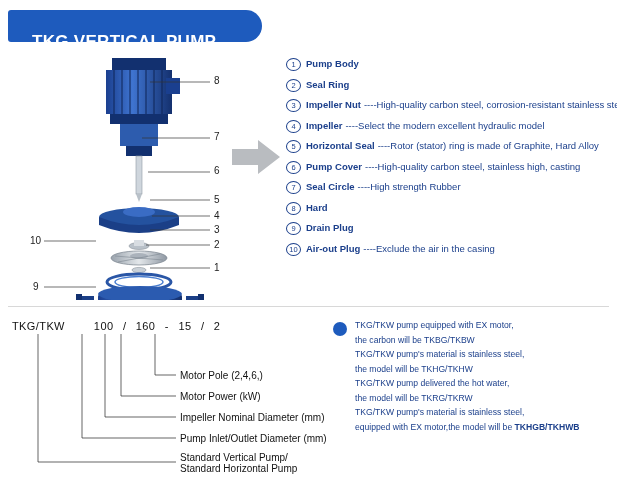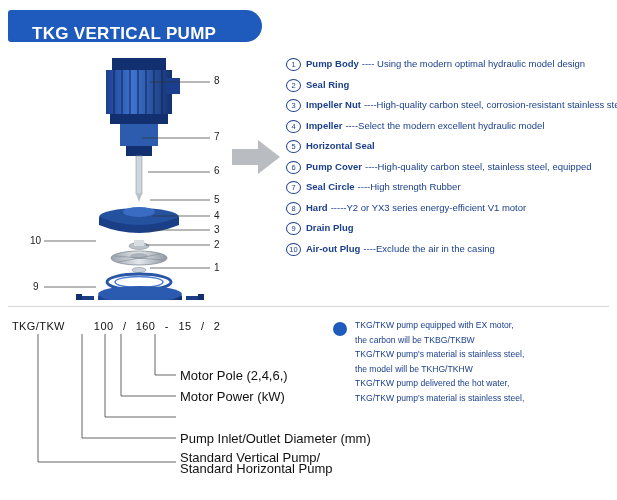--- a/index.html
+++ b/index.html
@@ -27,21 +27,21 @@
     left: 8px;
     top: 10px;
     width: 254px;
     height: 32px;
     background: #1e5bbd;
     border-radius: 3px 16px 16px 3px;
   }
   .title-banner .title-text {
     position: absolute;
     left: 24px;
-    top: 14px;
+    top: 22px;
     color: #ffffff;
     font-size: 17px;
     font-weight: bold;
     letter-spacing: 0.3px;
     white-space: nowrap;
   }
 
   
   .pump-area {
     position: absolute;
@@ -134,21 +134,21 @@
     color: #111;
     letter-spacing: 0.4px;
     white-space: nowrap;
   }
   .model-code span { display: inline-block; }
   .mc-part { font-size: 11px; }
   .mc-sep { color: #111; padding: 0 6px; }
 
   .model-note {
     position: absolute;
-    font-size: 13px;
+    font-size: 10px;
     color: #111;
     white-space: nowrap;
     line-height: 11px;
   }
 
   
   .variant-block {
     position: absolute;
     left: 355px;
     top: 318px;
@@ -293,21 +293,20 @@
     <svg width="48" height="34" viewBox="0 0 48 34" xmlns="http://www.w3.org/2000/svg">
       <polygon points="0,9 26,9 26,0 48,17 26,34 26,25 0,25" fill="#b9bcc0"></polygon>
     </svg>
   </div>
 
   <div class="legend">
 
     <div class="legend-row">
       <span class="legend-num">1</span>
       <span class="legend-name">Pump Body</span>
-      <span class="legend-desc">---- Using the modern optimal hydraulic model design</span>
     </div>
 
     <div class="legend-row">
       <span class="legend-num">2</span>
       <span class="legend-name">Seal Ring</span>
     </div>
 
     <div class="legend-row">
       <span class="legend-num">3</span>
       <span class="legend-name">Impeller Nut</span>
@@ -316,38 +315,38 @@
 
     <div class="legend-row">
       <span class="legend-num">4</span>
       <span class="legend-name">Impeller</span>
       <span class="legend-desc">----Select the modern excellent hydraulic model</span>
     </div>
 
     <div class="legend-row">
       <span class="legend-num">5</span>
       <span class="legend-name">Horizontal Seal</span>
+      <span class="legend-desc">----Rotor (stator) ring is made of Graphite, Hard Alloy</span>
     </div>
 
     <div class="legend-row">
       <span class="legend-num">6</span>
       <span class="legend-name">Pump Cover</span>
-      <span class="legend-desc">----High-quality carbon steel, stainless steel, equipped</span>
+      <span class="legend-desc">----High-quality carbon steel, stainless high, casting</span>
     </div>
 
     <div class="legend-row">
       <span class="legend-num">7</span>
       <span class="legend-name">Seal Circle</span>
       <span class="legend-desc">----High strength Rubber</span>
     </div>
 
     <div class="legend-row">
       <span class="legend-num">8</span>
       <span class="legend-name">Hard</span>
-      <span class="legend-desc">-----Y2 or YX3 series energy-efficient V1 motor</span>
     </div>
 
     <div class="legend-row">
       <span class="legend-num">9</span>
       <span class="legend-name">Drain Plug</span>
     </div>
 
     <div class="legend-row">
       <span class="legend-num">10</span>
       <span class="legend-name">Air-out Plug</span>
@@ -386,28 +385,33 @@
         <line x1="74" y1="22" x2="74" y2="126"></line>
           <line x1="74" y1="126" x2="168" y2="126"></line>
 
         <line x1="30" y1="22" x2="30" y2="150"></line>
           <line x1="30" y1="150" x2="168" y2="150"></line>
       </g>
     </svg>
 
     <div class="model-note" style="left:172px;top:58px;">Motor Pole (2,4,6,)</div>
     <div class="model-note" style="left:172px;top:79px;">Motor Power  (kW)</div>
+    <div class="model-note" style="left:172px;top:100px;">Impeller Nominal Diameter (mm)</div>
     <div class="model-note" style="left:172px;top:121px;">Pump Inlet/Outlet Diameter (mm)</div>
     <div class="model-note" style="left:172px;top:140px;">Standard Vertical Pump/</div>
     <div class="model-note" style="left:172px;top:151px;">Standard Horizontal Pump</div>
   </div>
 
   <div class="variant-block">
     <div class="variant-dot"></div>
     <div class="variant-line">TKG/TKW pump equipped with EX motor,</div>
     <div class="variant-line">the carbon will be TKBG/TKBW</div>
     <div class="variant-line">TKG/TKW pump's material is stainless steel,</div>
     <div class="variant-line">the model will be TKHG/TKHW</div>
     <div class="variant-line">TKG/TKW pump delivered the hot water,</div>
+    <div class="variant-line">the model will be TKRG/TKRW</div>
     <div class="variant-line">TKG/TKW pump's material is stainless steel,</div>
+    <div class="variant-line">
+      <span>equipped with EX motor,the model will be </span><b>TKHGB/TKHWB</b>
+    </div>
   </div>
 
 </div>
 
 </body></html>

